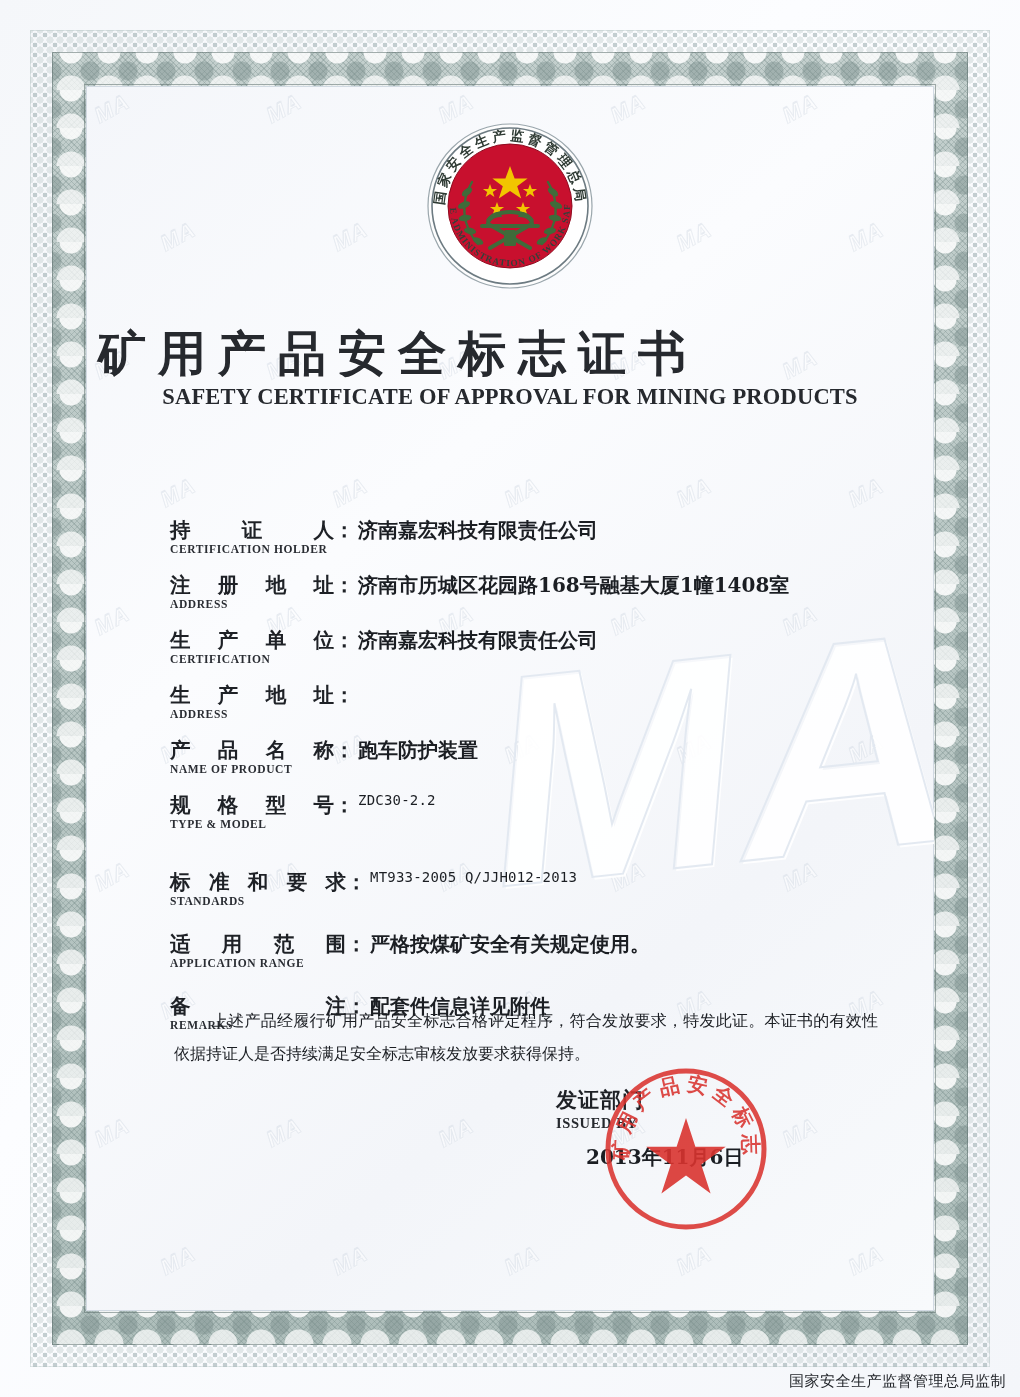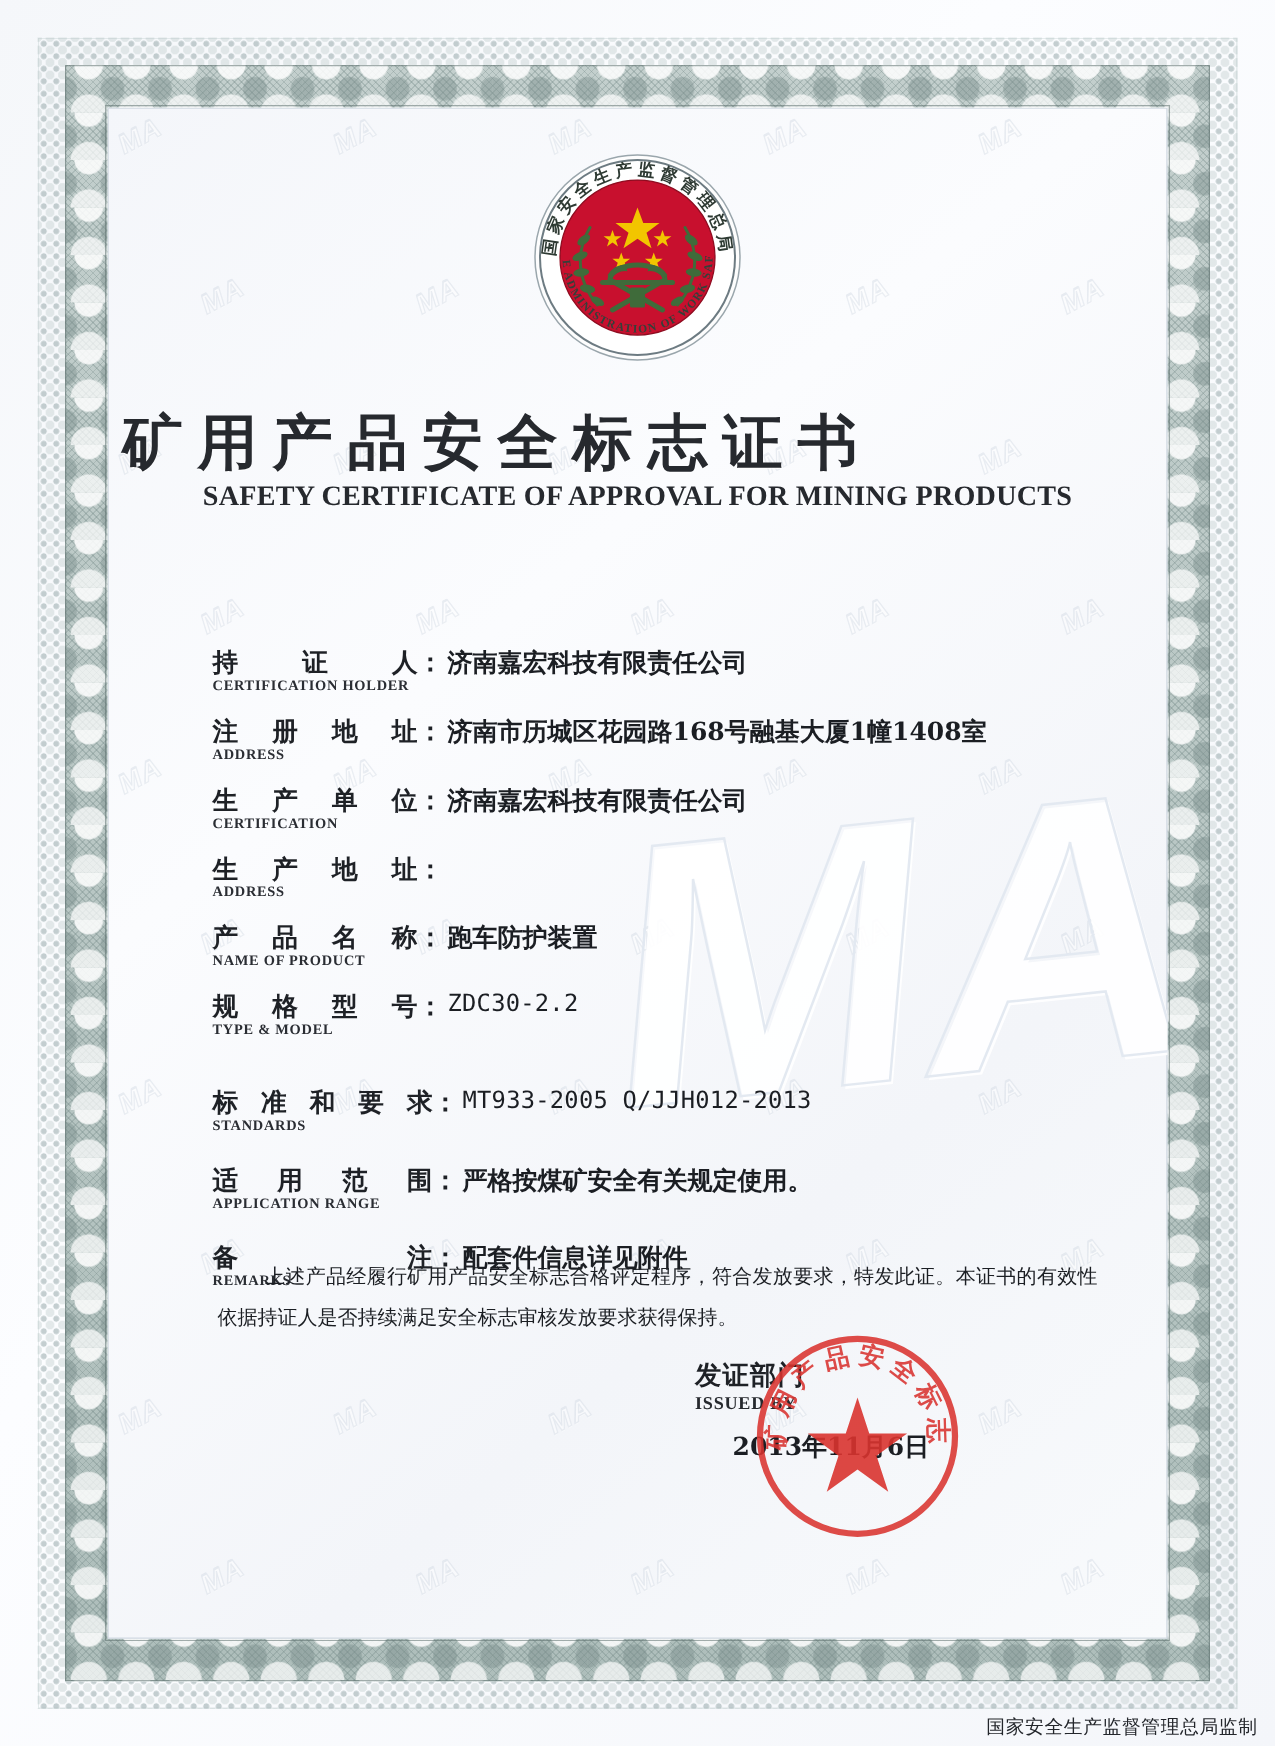--- a/index.html
+++ b/index.html
@@ -138,21 +138,21 @@
     font-family:"Liberation Serif", serif;font-weight:700;
     font-size:11.5px;color:#2a2d33;letter-spacing:.6px;
   }
   .row-val{
     position:absolute;top:1px;
     font-family:"DejaVu Serif", serif;font-weight:700;
     font-size:20px;color:#1b1e23;white-space:nowrap;
   }
   .row-val.mono{
     font-family:"DejaVu Sans Mono", monospace;font-weight:400;
-    font-size:19px;letter-spacing:.2px;text-align:right;
+    font-size:14px;letter-spacing:.2px;text-align:right;
   }
 
   
   .statement{
     position:absolute;left:88px;right:56px;top:918px;
     font-family:"DejaVu Serif", serif;font-weight:400;
     font-size:16px;line-height:33px;color:#1b1e23;
     text-indent:38px;text-align:justify;
   }
 

